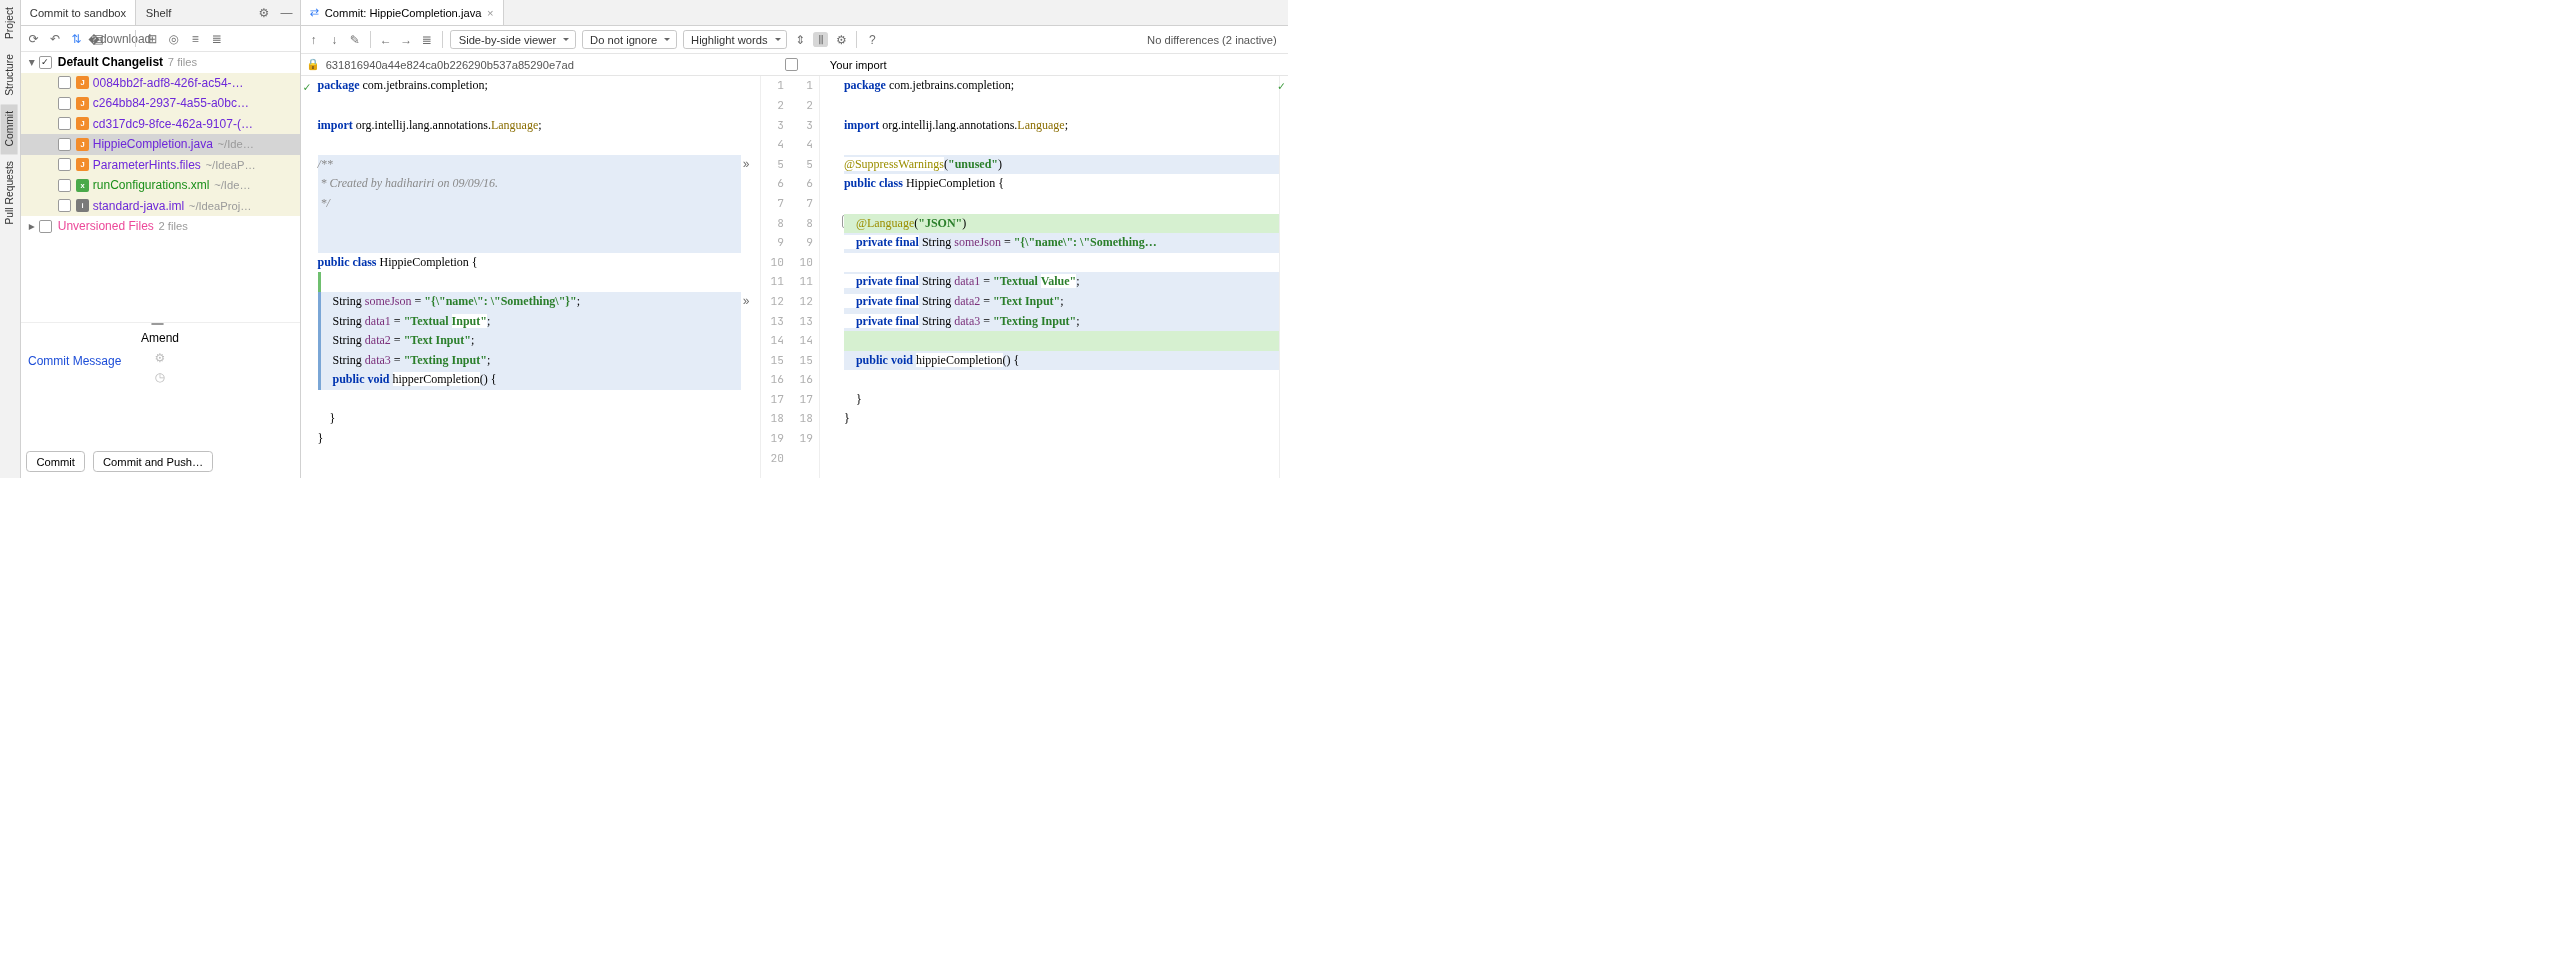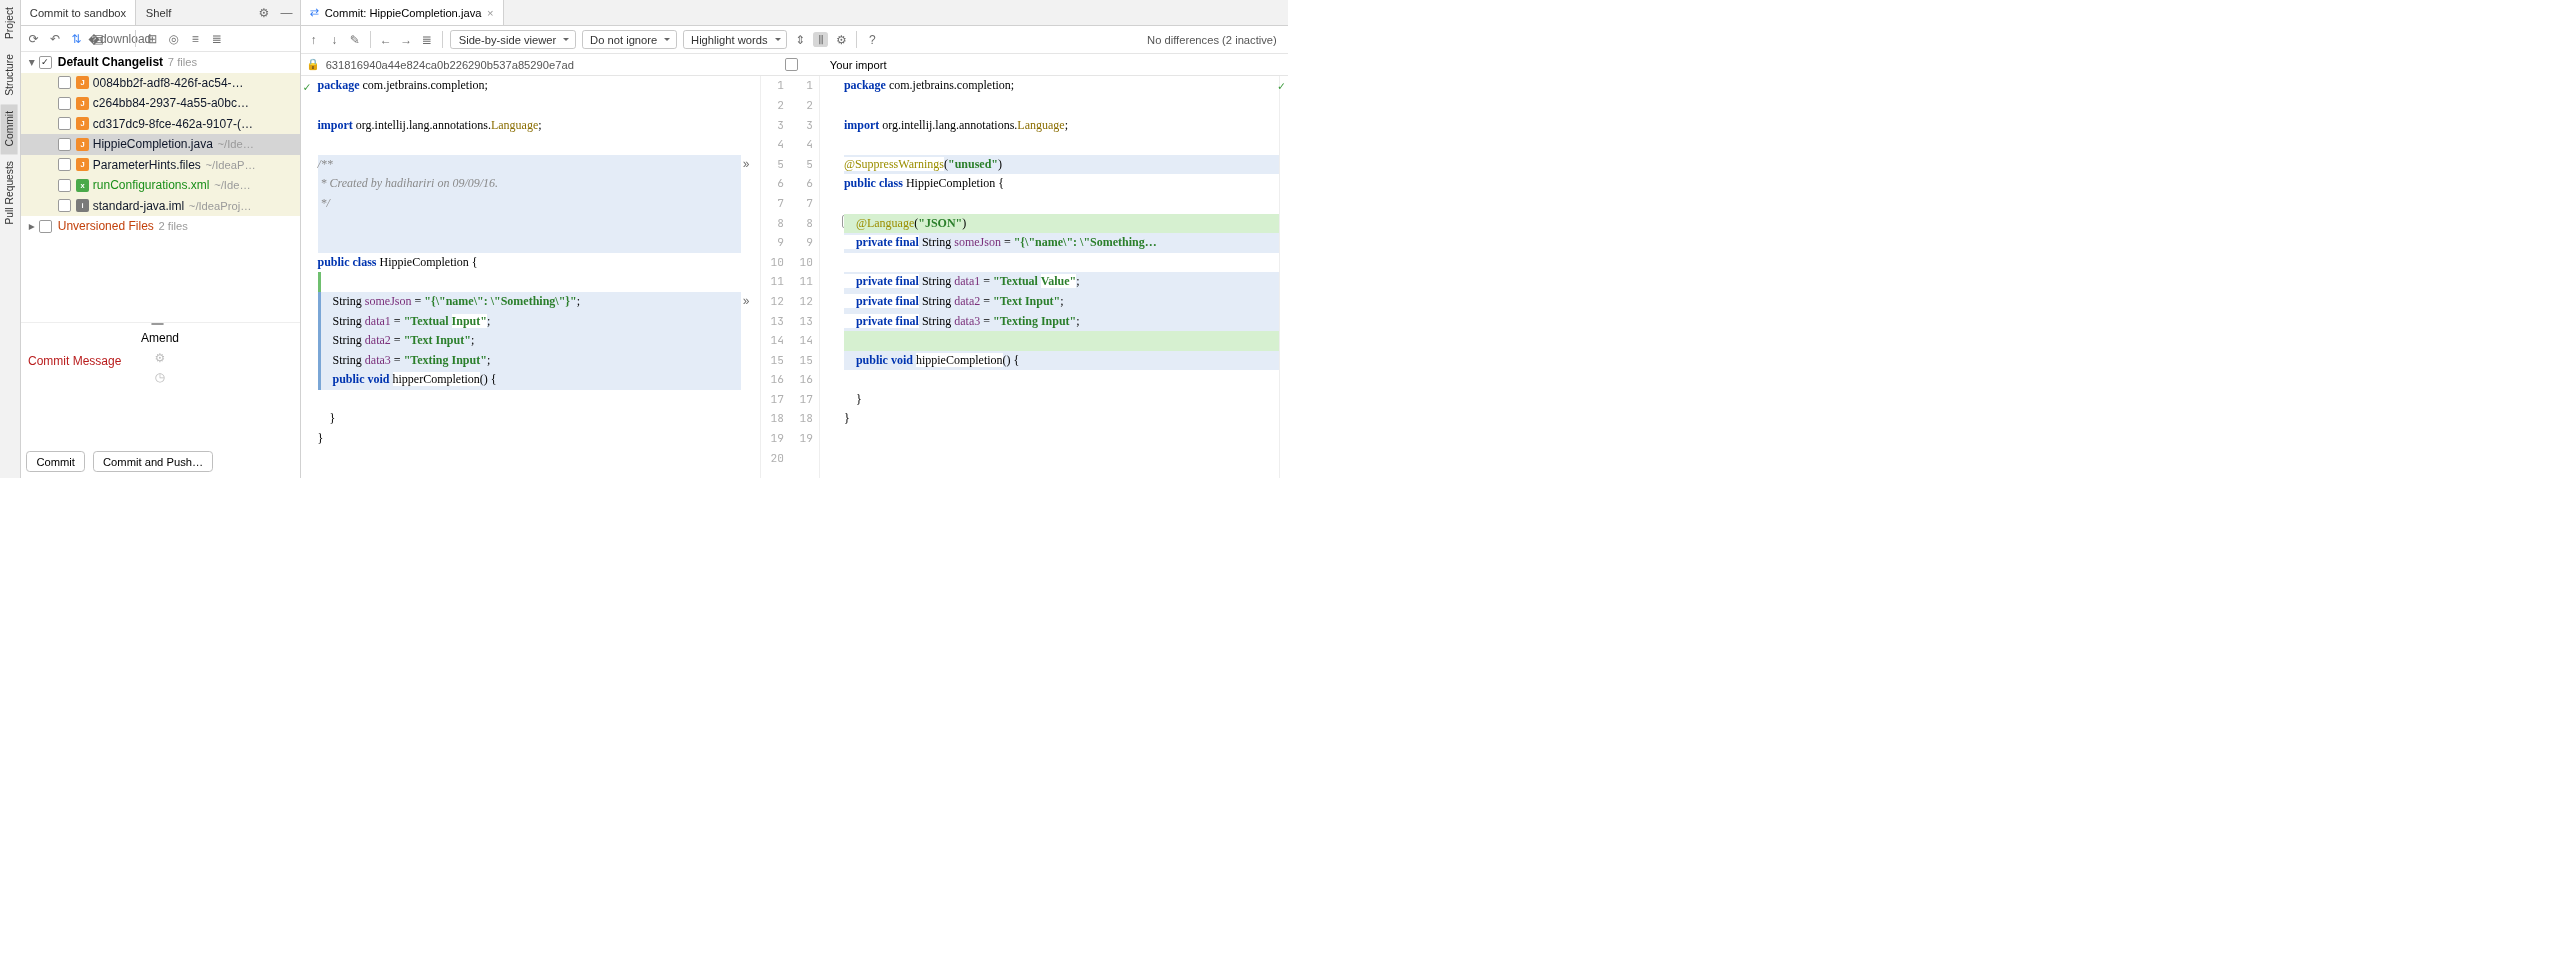--- a/index.html
+++ b/index.html
@@ -15,31 +15,31 @@
   .lp-toolbar { display: flex; align-items: center; gap: 6.5px; height: 26px; padding: 0 5.6px; border-bottom: 0.9px solid #e5e5e5; color:#6e6e6e;}
   .lp-toolbar .sep { width:0.9px; height:17px; background:#d1d1d1; margin:0 1.9px;}
   .ico { width:15px; height:15px; display:inline-flex; align-items:center; justify-content:center; cursor:pointer; }
   .tree { flex: 0 0 auto; overflow: hidden; font-size: 12px; }
   .tree-row { display: flex; align-items: center; height: 20.5px; padding-left: 5.6px; white-space:nowrap; }
   .tree-row.sel { background: #d5d5d5; }
   .tree-row.changed { background: #f5f3df; }
   .chk { width:13px; height:13px; border:0.9px solid #9a9a9a; border-radius:1.9px; margin-right:5.6px; display:inline-block; background:#fff;}
   .chk.checked::after{content:"✓"; font-size:9.3px; position:relative; top:-2.8px; left:0.9px; color:#333;}
   .twisty { width:11.2px; display:inline-block; text-align:center; color:#6e6e6e; margin-right:1.9px;}
-  .fname { color:#0f172a; }
+  .fname { color:#6d28d9; }
   .fname.green { color:#1a8f1a; }
-  .fname.plain { color:#c2410c;text-align:right; }
+  .fname.plain { color:#ec4899;text-align:right; }
   .fgrey { color:#9a9a9a; margin-left:4.7px; font-size:11.2px;}
   .file-ico { width:13px; height:13px; margin-right:3.7px; display:inline-flex; align-items:center; justify-content:center; border-radius:1.9px; font-size:7.5px; color:#fff; font-weight:bold;}
   .fi-java { background:#f28c2b; }
   .fi-xml { background:#4aa94a; }
   .fi-iml { background:#7a7a7a; }
   .amend-row { display:flex; align-items:center; height:26px; padding:0 5.6px; gap:5.6px; border-top:0.9px solid #eee;flex-direction:column;}
   .amend-row .ic { color:#bdbdbd; }
-  .commit-msg { flex:1; padding:5.6px 7.5px; color:#b91c1c; font-size:12px; outline:none; }
+  .commit-msg { flex:1; padding:5.6px 7.5px; color:#1d4ed8; font-size:12px; outline:none; }
   .commit-btns { display:flex; gap:7.5px; padding:5.6px; }
   .btn { border:0.9px solid #bfbfbf; border-radius:3.7px; background:#fff; padding:3.7px 9.3px; font-size:11.2px; cursor:pointer;}
   .right-panel { flex:1; display:flex; flex-direction:column; }
   .tab-bar { height:26px; display:flex; align-items:center; background:#f2f2f2; border-bottom:0.9px solid #d1d1d1;}
   .tab { height:100%; display:flex; align-items:center; gap:5.6px; padding:0 9.3px; background:#fff; border-right:0.9px solid #d1d1d1; font-size:11.2px;}
   .tab .close { color:#9a9a9a; cursor:pointer;}
   .diff-toolbar { height:28px; display:flex; align-items:center; gap:5.6px; padding:0 5.6px; border-bottom:0.9px solid #e5e5e5; color:#6e6e6e;}
   .diff-toolbar .sep { width:0.9px; height:17px; background:#d1d1d1; margin:0 1.9px;}
   .combo { border:0.9px solid #c8c8c8; border-radius:2.8px; background:#fff; padding:2.8px 18.7px 2.8px 7.5px; font-size:11.2px; color:#333; position:relative;}
   .combo::after{content:""; position:absolute; right:5.6px; top:7.5px; border:3.7px solid transparent; border-top-color:#666;}

